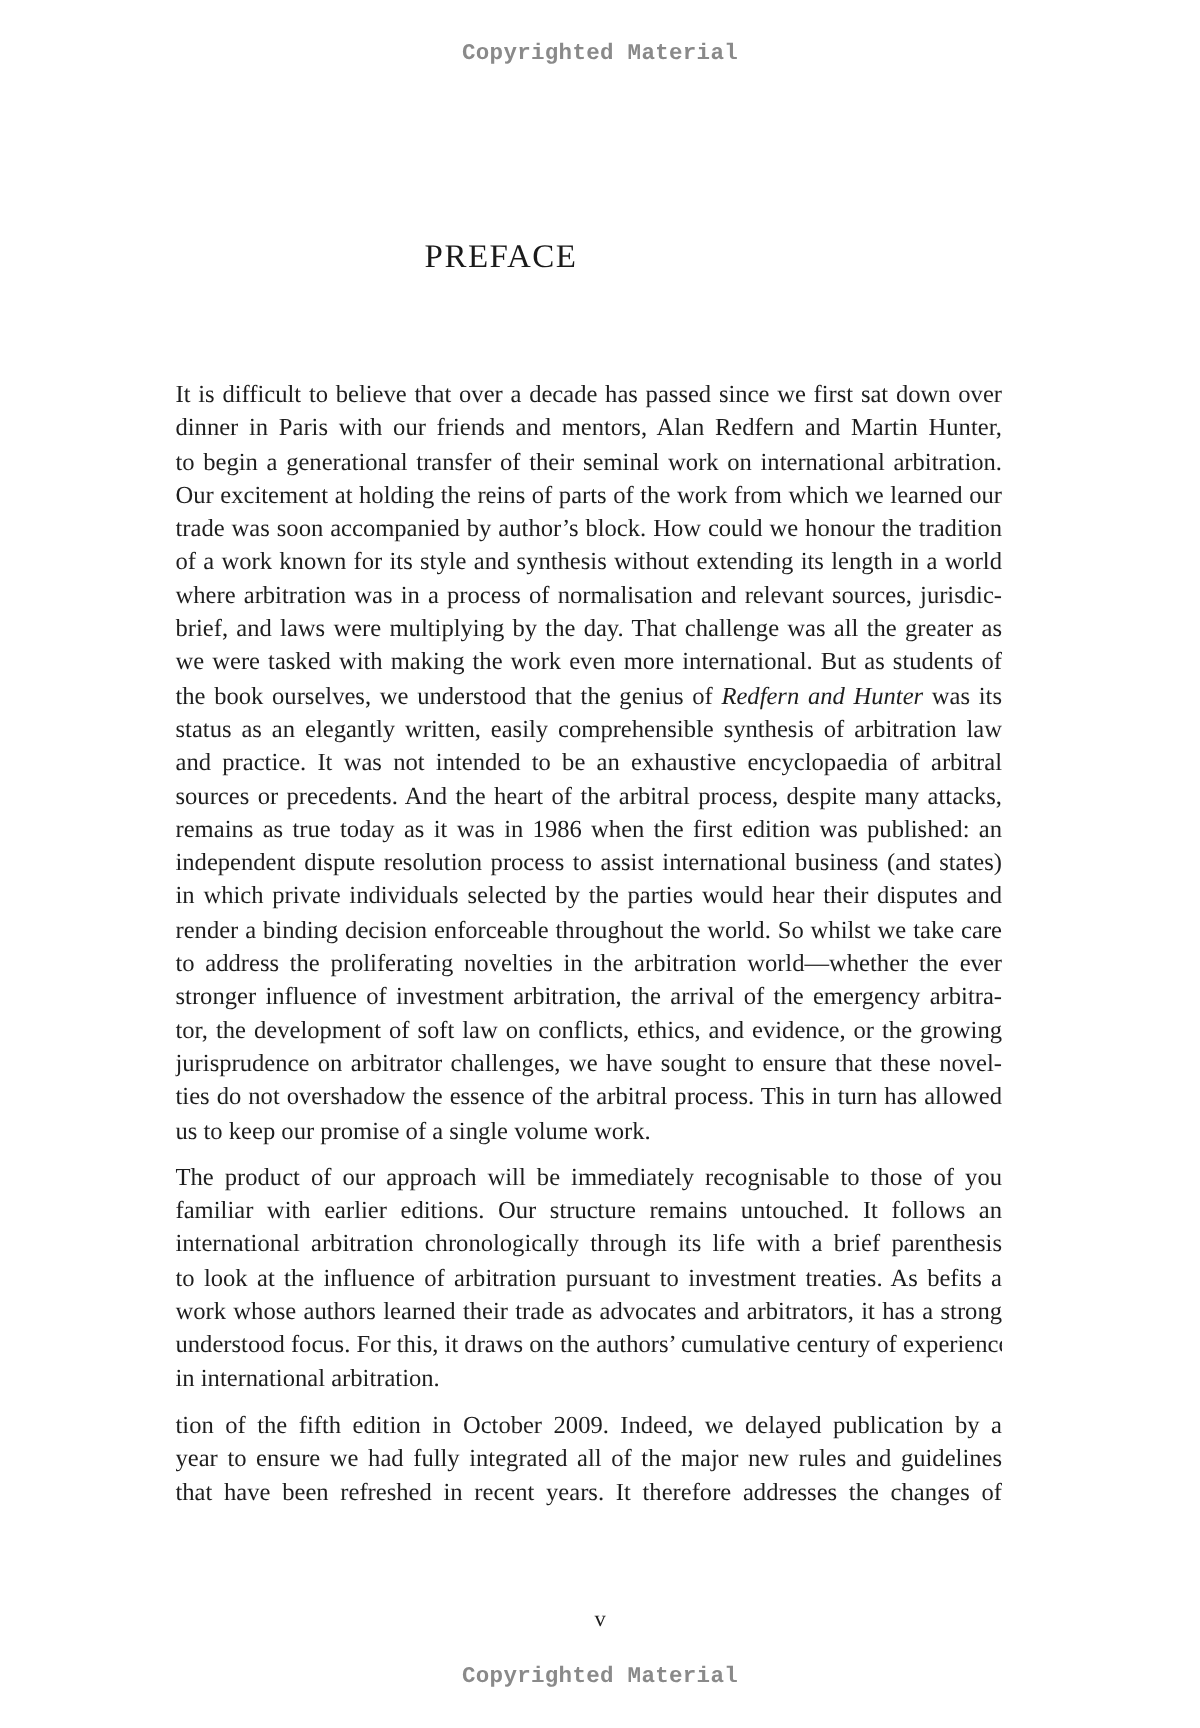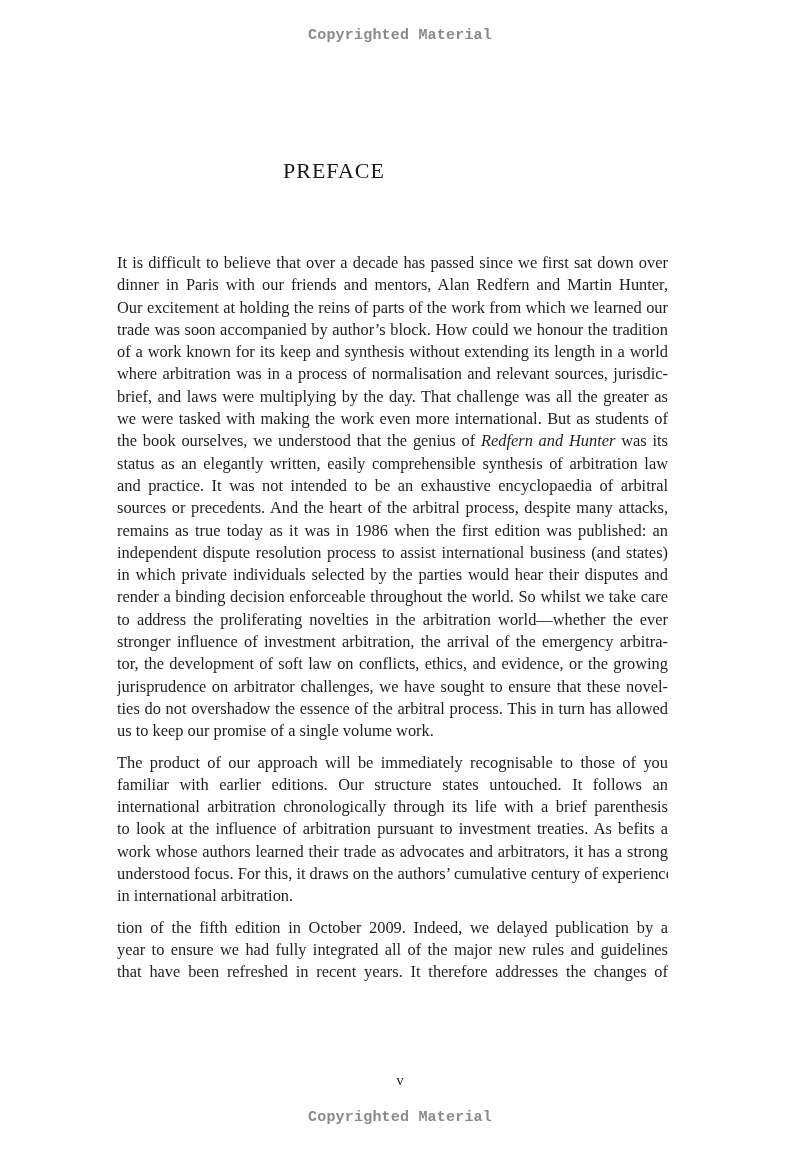--- a/index.html
+++ b/index.html
@@ -36,44 +36,45 @@
 <body>
 
 <div class="watermark wm-top">Copyrighted Material</div>
 
 <div class="title">PREFACE</div>
 
 <div class="body" id="body">
     <div class="para">
       <div class="line">It is difficult to believe that over a decade has passed since we first sat down over</div>
       <div class="line">dinner in Paris with our friends and mentors, Alan Redfern and Martin Hunter,</div>
+      <div class="line">to begin a generational transfer of their seminal work on international arbitration.</div>
       <div class="line">Our excitement at holding the reins of parts of the work from which we learned our</div>
       <div class="line">trade was soon accompanied by author’s block. How could we honour the tradition</div>
-      <div class="line">of a work known for its keep and synthesis without extending its length in a world</div>
+      <div class="line">of a work known for its style and synthesis without extending its length in a world</div>
       <div class="line">where arbitration was in a process of normalisation and relevant sources, jurisdic-</div>
       <div class="line">brief, and laws were multiplying by the day. That challenge was all the greater as</div>
       <div class="line">we were tasked with making the work even more international. But as students of</div>
       <div class="line"><span>the book ourselves, we understood that the genius of </span><i>Redfern and Hunter</i><span> was its</span></div>
       <div class="line">status as an elegantly written, easily comprehensible synthesis of arbitration law</div>
       <div class="line">and practice. It was not intended to be an exhaustive encyclopaedia of arbitral</div>
       <div class="line">sources or precedents. And the heart of the arbitral process, despite many attacks,</div>
       <div class="line">remains as true today as it was in 1986 when the first edition was published: an</div>
       <div class="line">independent dispute resolution process to assist international business (and states)</div>
       <div class="line">in which private individuals selected by the parties would hear their disputes and</div>
       <div class="line">render a binding decision enforceable throughout the world. So whilst we take care</div>
       <div class="line">to address the proliferating novelties in the arbitration world—whether the ever</div>
       <div class="line">stronger influence of investment arbitration, the arrival of the emergency arbitra-</div>
       <div class="line">tor, the development of soft law on conflicts, ethics, and evidence, or the growing</div>
       <div class="line">jurisprudence on arbitrator challenges, we have sought to ensure that these novel-</div>
       <div class="line">ties do not overshadow the essence of the arbitral process. This in turn has allowed</div>
       <div class="line last">us to keep our promise of a single volume work.</div>
     </div>
     <div class="para">
       <div class="line">The product of our approach will be immediately recognisable to those of you</div>
-      <div class="line">familiar with earlier editions. Our structure states untouched. It follows an</div>
+      <div class="line">familiar with earlier editions. Our structure remains untouched. It follows an</div>
       <div class="line">international arbitration chronologically through its life with a brief parenthesis</div>
       <div class="line">to look at the influence of arbitration pursuant to investment treaties. As befits a</div>
       <div class="line">work whose authors learned their trade as advocates and arbitrators, it has a strong</div>
       <div class="line">understood focus. For this, it draws on the authors’ cumulative century of experience</div>
       <div class="line last">in international arbitration.</div>
     </div>
     <div class="para">
       <div class="line">tion of the fifth edition in October 2009. Indeed, we delayed publication by a</div>
       <div class="line">year to ensure we had fully integrated all of the major new rules and guidelines</div>
       <div class="line">that have been refreshed in recent years. It therefore addresses the changes of</div>

